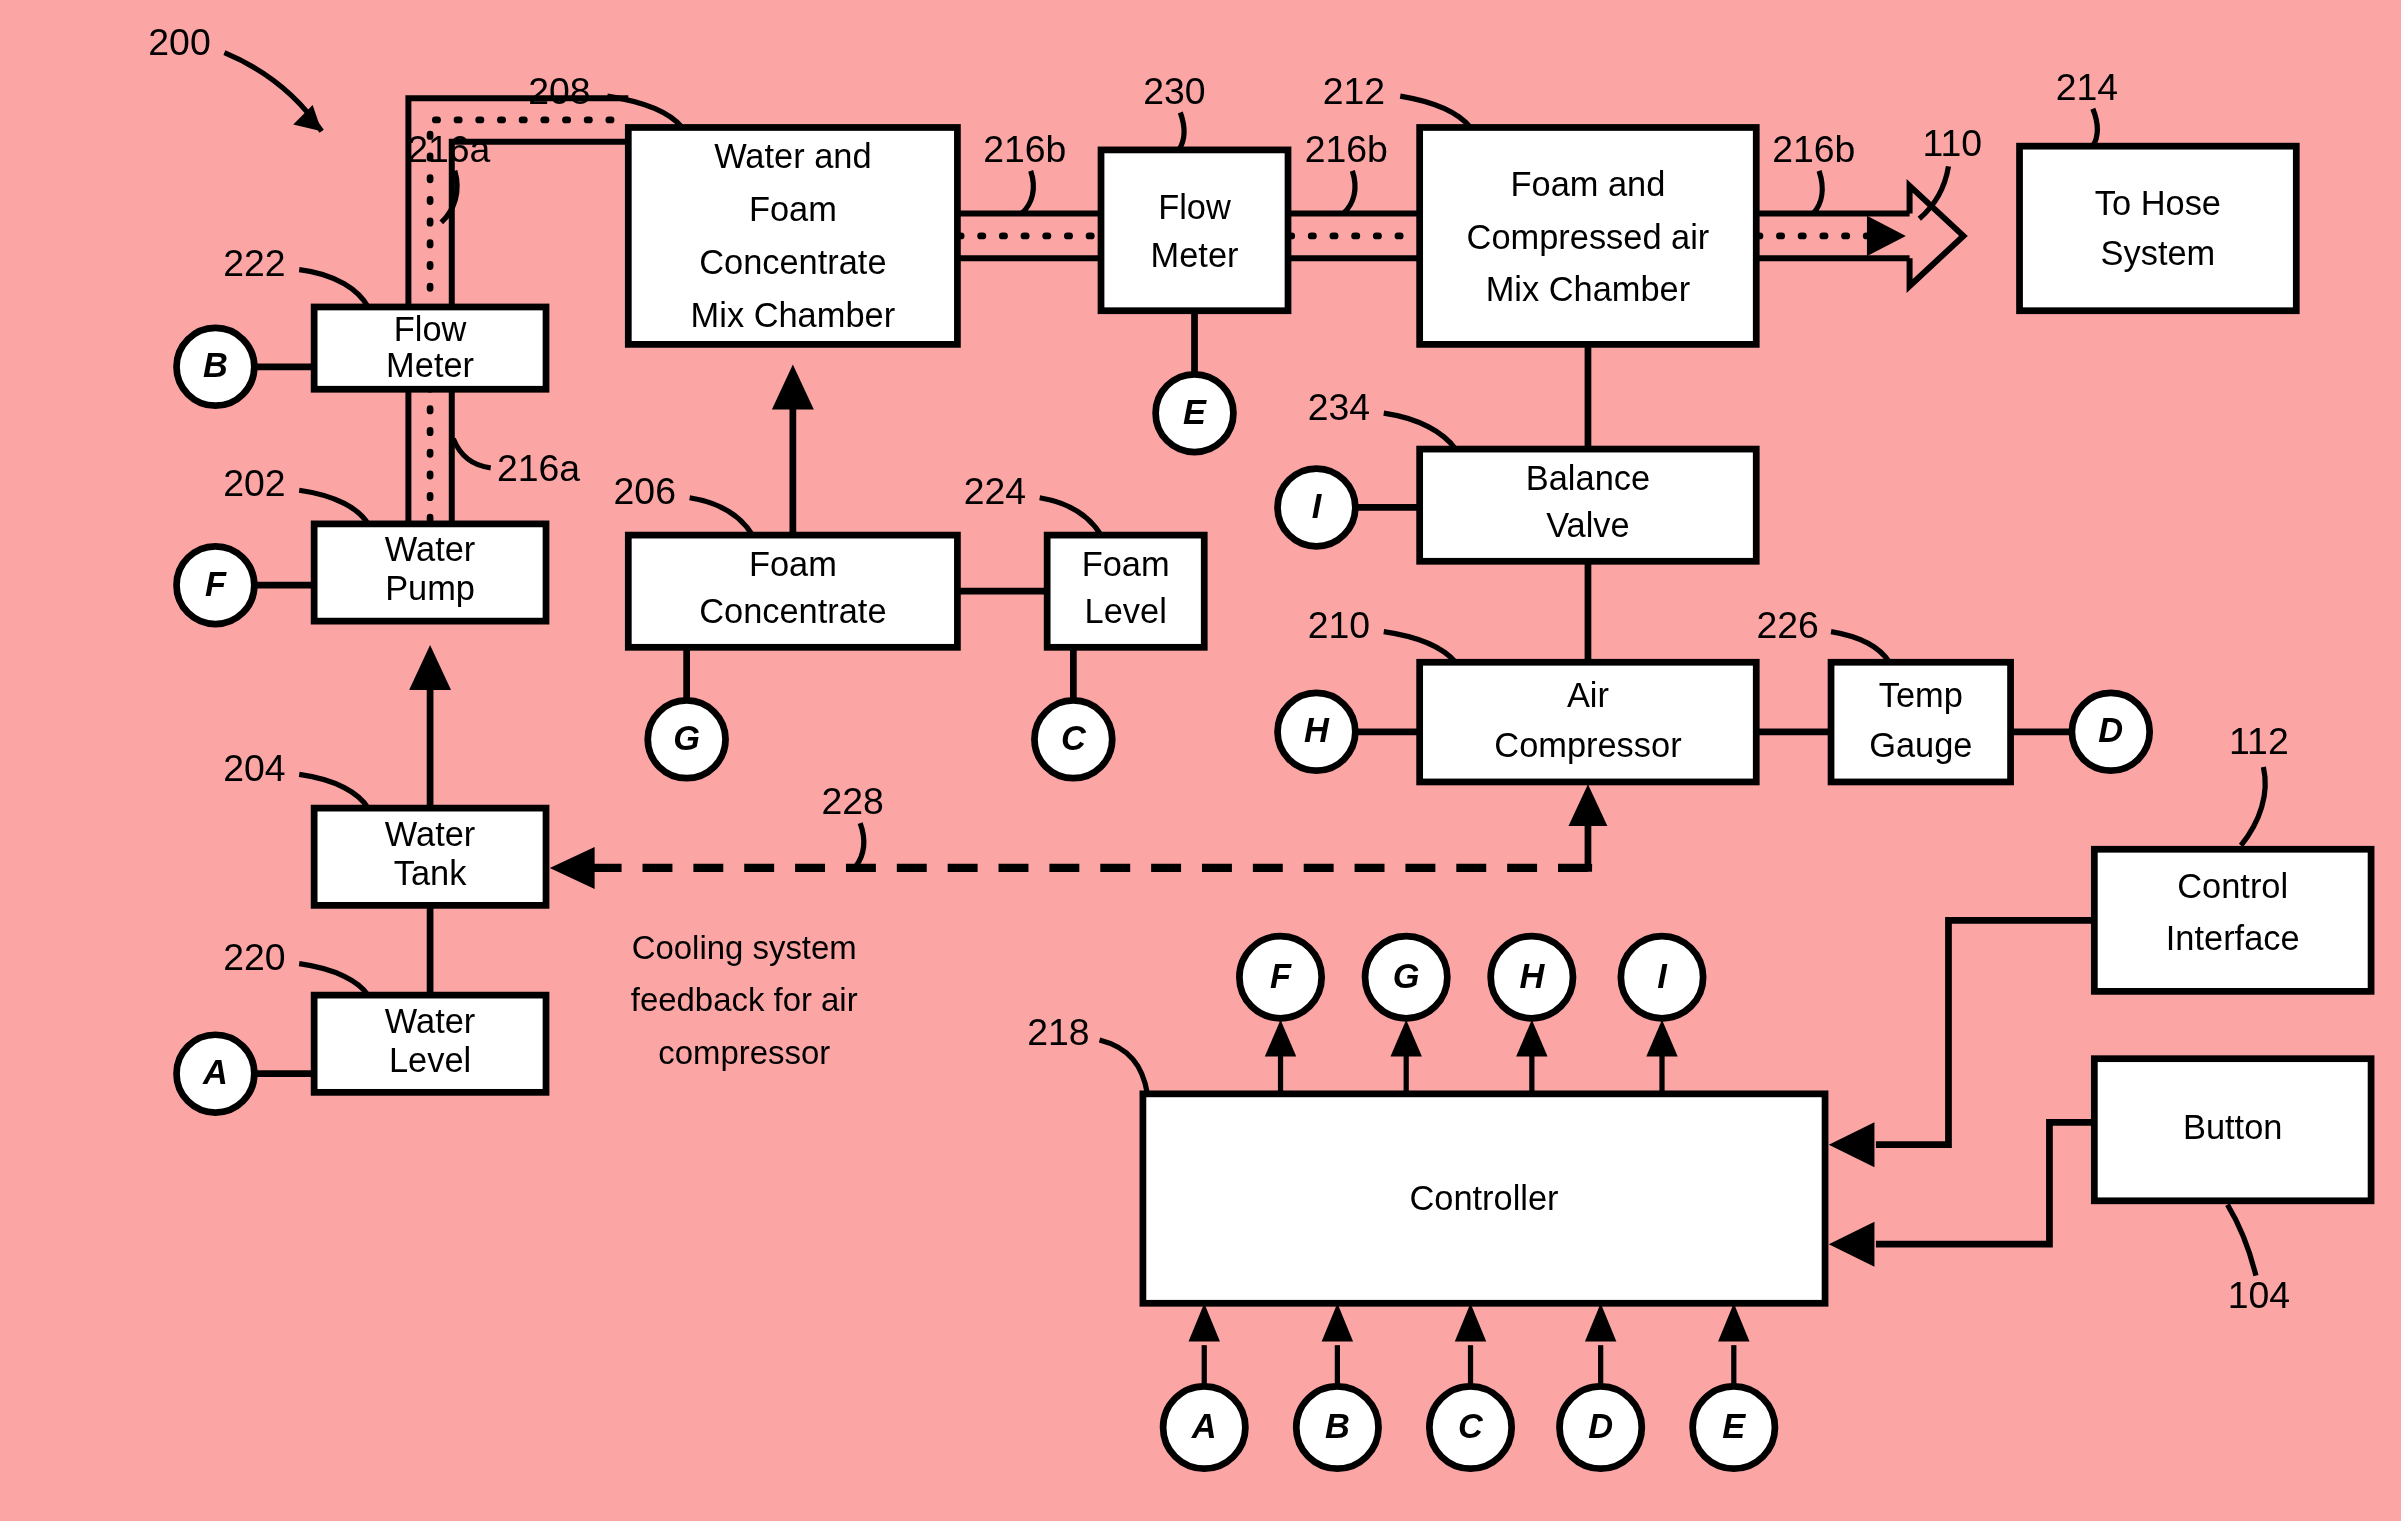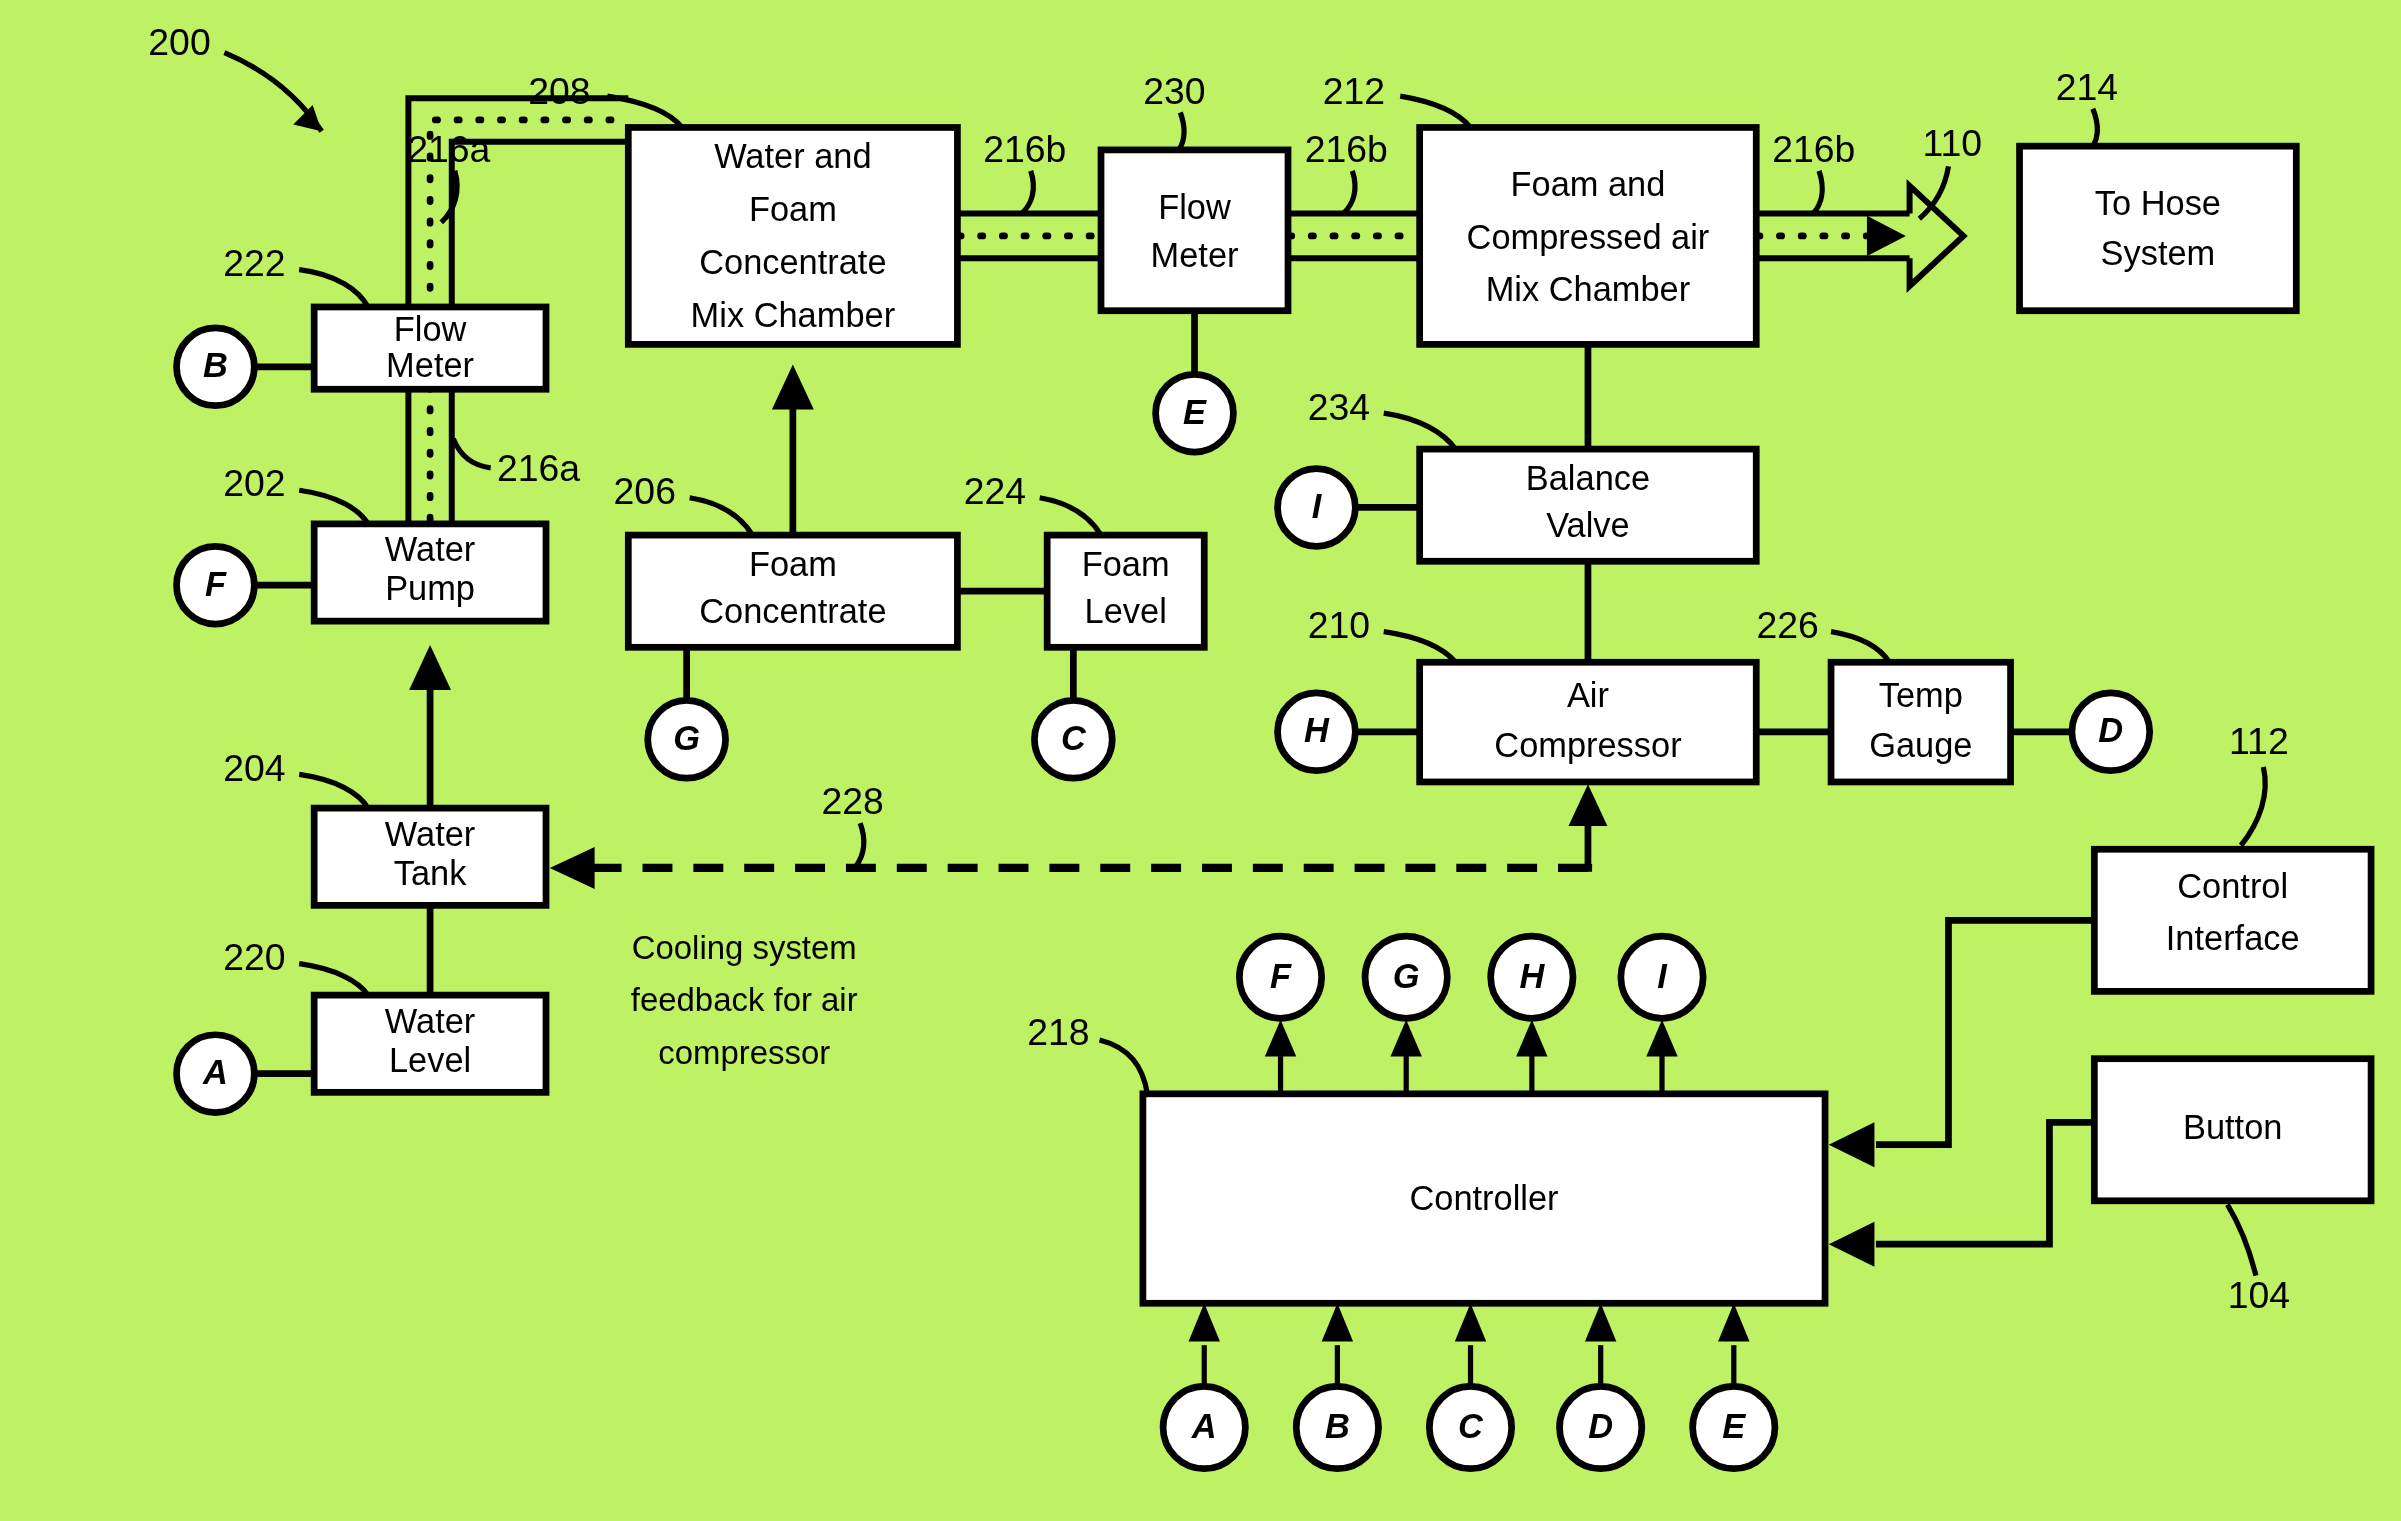--- a/index.html
+++ b/index.html
@@ -1,17 +1,17 @@
 <!DOCTYPE html>
 <html style="font-size:12px"><head>
 <meta charset="utf-8">
 <style>
   html,body{margin:0;padding:0;background:#ffffff;}
   body{font-family:"Liberation Sans", sans-serif;}
-  #sheet{position:relative;width:2401px;height:1522px;background:#bef264;overflow:hidden;}
+  #sheet{position:relative;width:2401px;height:1522px;background:#fca5a5;overflow:hidden;}
   svg{display:block;}
   text{font-family:"Liberation Sans", sans-serif;fill:#000;}
   .boxlabel{font-size:46px;text-anchor:middle;dominant-baseline:middle;}
   .reflabel{font-size:50px;text-anchor:middle;dominant-baseline:middle;}
   .circlabel{font-size:46px;font-style:italic;font-weight:bold;text-anchor:middle;dominant-baseline:middle;}
   .notelabel{font-size:44px;text-anchor:middle;dominant-baseline:middle;}
   .bx{fill:#fff;stroke:#000;stroke-width:9;}
   .cir{fill:#fff;stroke:#000;stroke-width:9;}
   .ln{stroke:#000;stroke-width:9;fill:none;}
   .lnthin{stroke:#000;stroke-width:7;fill:none;}

